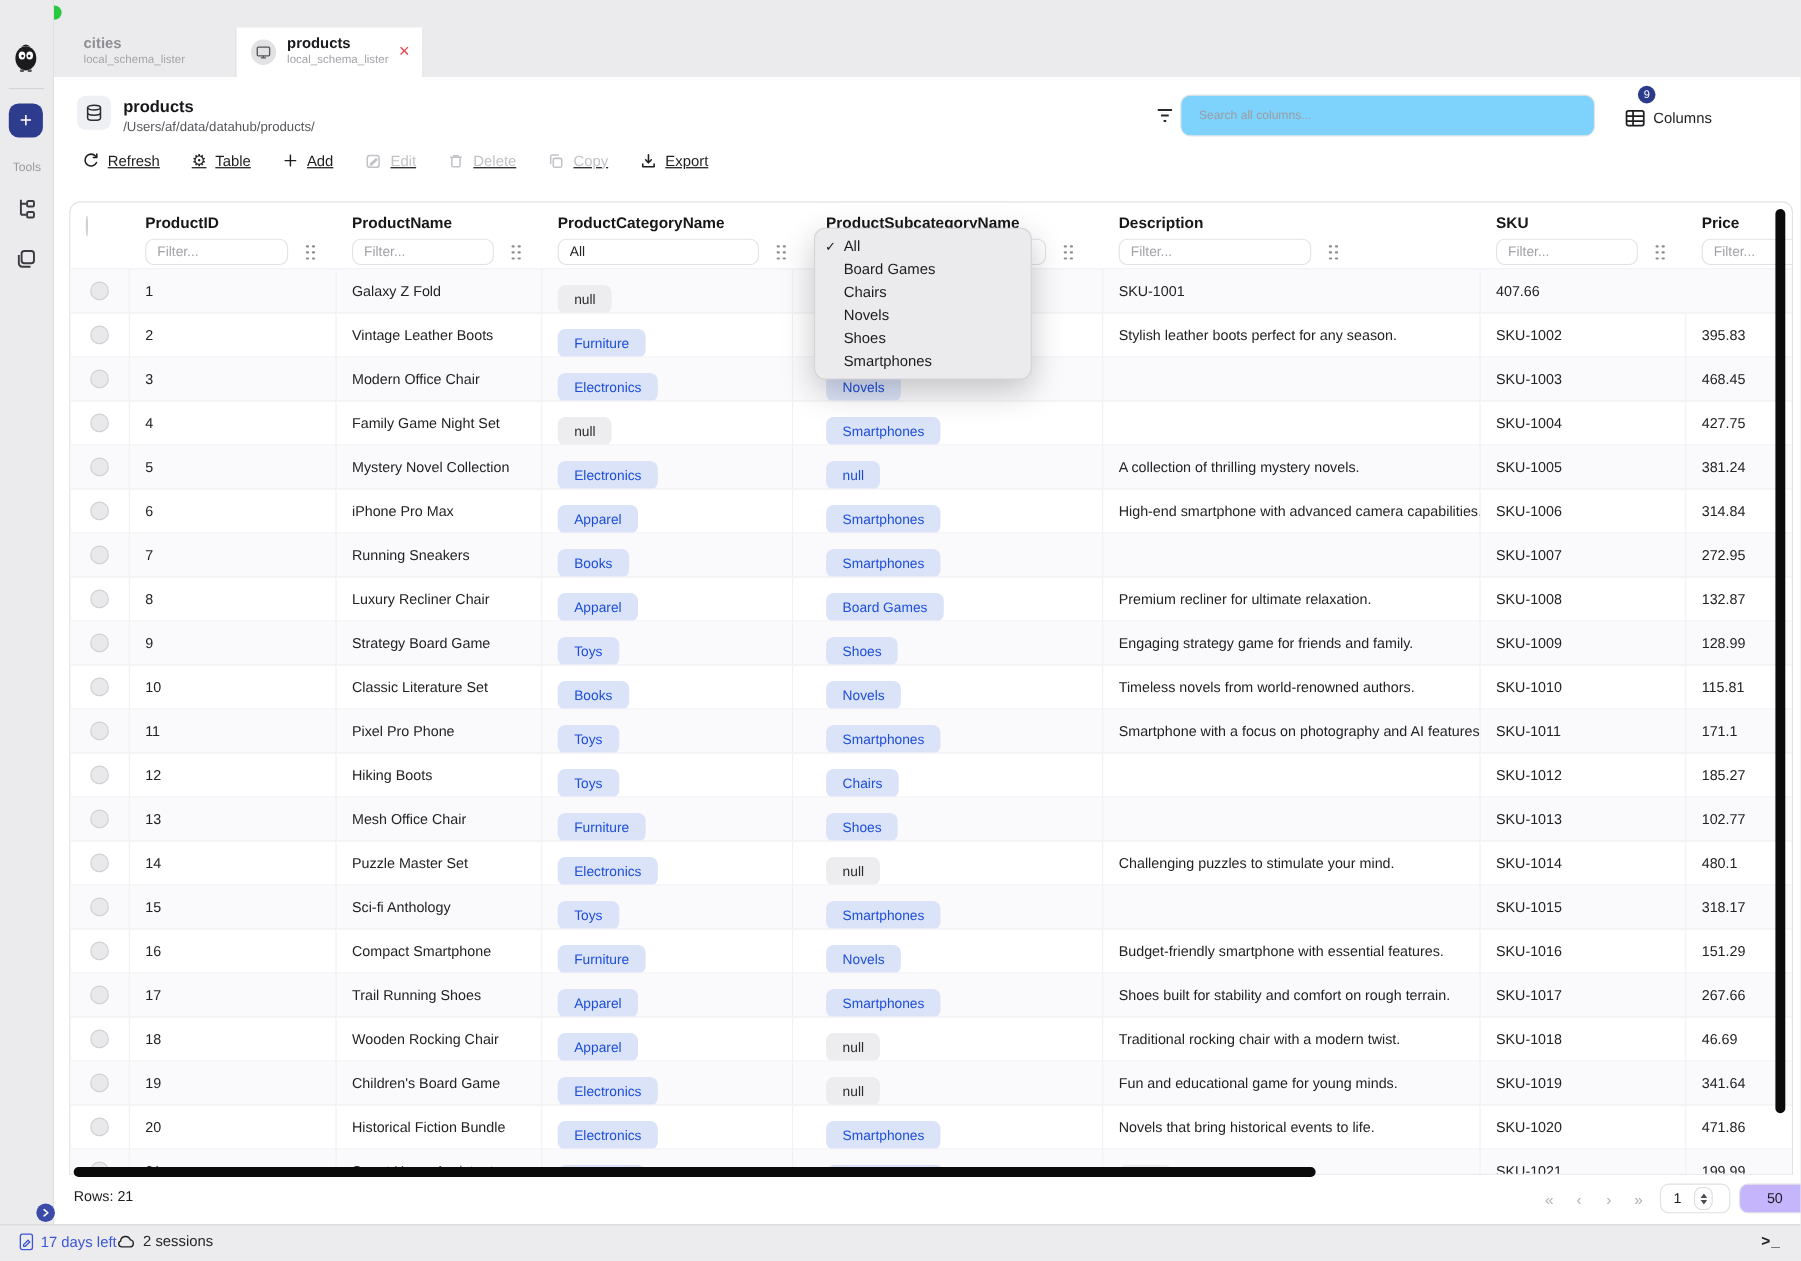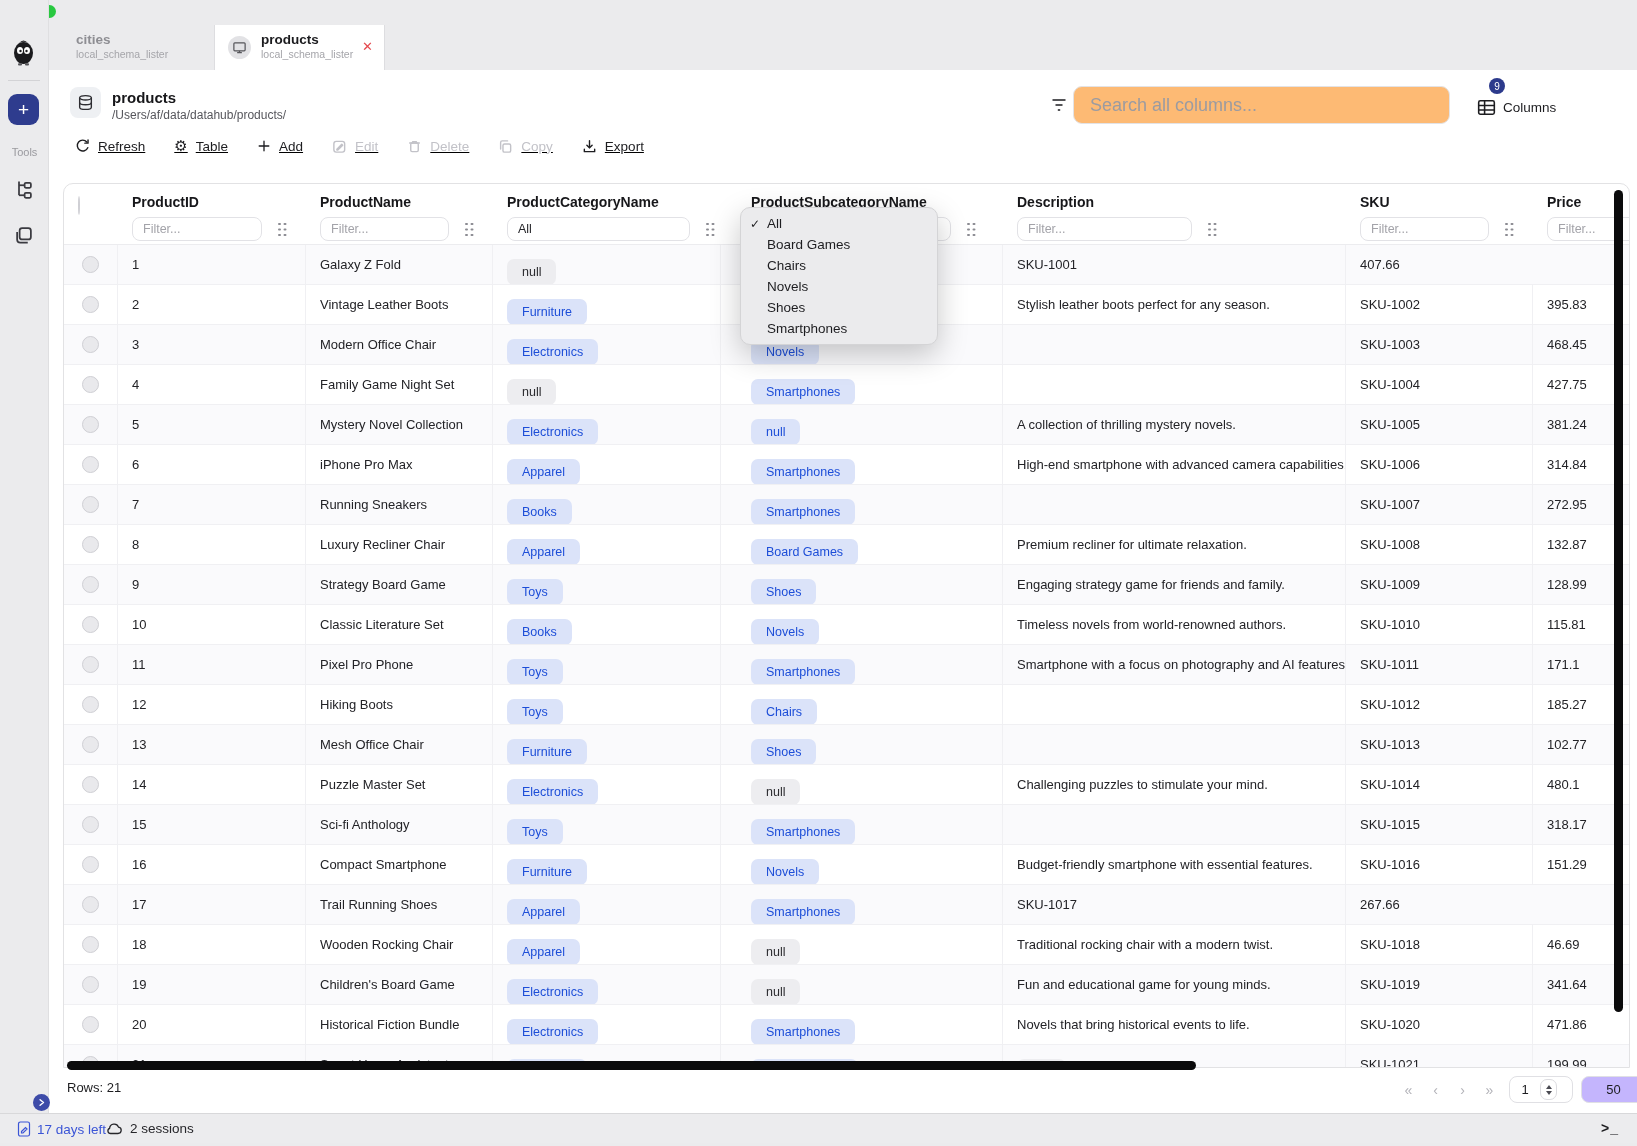--- a/index.html
+++ b/index.html
@@ -40,21 +40,21 @@
   .pg-title{position:absolute;left:63px;top:19px;font-size:15px;font-weight:bold;color:#17171a;}
   .pg-path{position:absolute;left:63px;top:38px;font-size:12px;color:#56565c;}
 
   .toolbar{position:absolute;left:26px;top:64px;display:flex;gap:29px;align-items:center;height:24px;text-decoration:underline;}
   .tb-btn{display:flex;align-items:center;gap:8px;font-size:13.5px;color:#1d1d20;cursor:pointer;}
   .tb-btn.dis{color:#c2c2c8;cursor:default;}
   .tb-btn svg{display:block;}
   .gearchar{font-size:15px;line-height:1;}
 
   .funnel{position:absolute;left:1002px;top:28px;width:16px;height:14px;color:#2a2a2e;}
-  .search{position:absolute;left:1024px;top:16px;width:377px;height:38px;border:1px solid #e3e3e6;border-radius:9px;background:#fdba74;font-size:18px;color:#26262a;padding:0 16px;outline:none;}
+  .search{position:absolute;left:1024px;top:16px;width:377px;height:38px;border:1px solid #e3e3e6;border-radius:9px;background:#7dd3fc;font-size:11px;color:#26262a;padding:0 16px;outline:none;}
   .search::placeholder{color:#9b9ba1;}
   .colbtn{position:absolute;left:1428px;top:22px;width:130px;height:30px;display:flex;align-items:center;gap:7px;color:#1d1d20;font-size:13.5px;cursor:pointer;}
   .colbadge{position:absolute;left:1440px;top:8px;width:16px;height:16px;border-radius:50%;background:#2c3a8c;color:#fff;font-size:10px;display:flex;align-items:center;justify-content:center;z-index:2;}
 
   
   .card{position:absolute;left:63px;top:183px;width:1567px;height:885px;border:1px solid #e2e2e4;border-radius:10px 10px 0 0;background:#fff;overflow:hidden;z-index:1;}
   .tgrid{display:grid;grid-template-columns:54px 188px 187px 228px 282px 343px 187px 190px;width:1659px;}
   .thead{height:61px;border-bottom:1px solid #ececef;align-items:start;}
   .th{position:relative;padding:10px 0 0 14px;}
   .th.c4{padding-left:30px;}
@@ -729,20 +729,23 @@
           <div>
             <span class="cell-txt">Trail Running Shoes</span>
           </div>
           <div>
             <span class="bdg blue">Apparel</span>
           </div>
           <div class="c4">
             <span class="bdg blue">Smartphones</span>
           </div>
           <div>
+            <span class="cell-txt">Shoes built for stability and comfort on rough terrain.</span>
+          </div>
+          <div>
             <span class="cell-txt">SKU-1017</span>
           </div>
           <div>
             <span class="cell-txt">267.66</span>
           </div>
         </div>
         <div class="tgrid trow">
           <div>
             <span class="selcircle"></span>
           </div>

